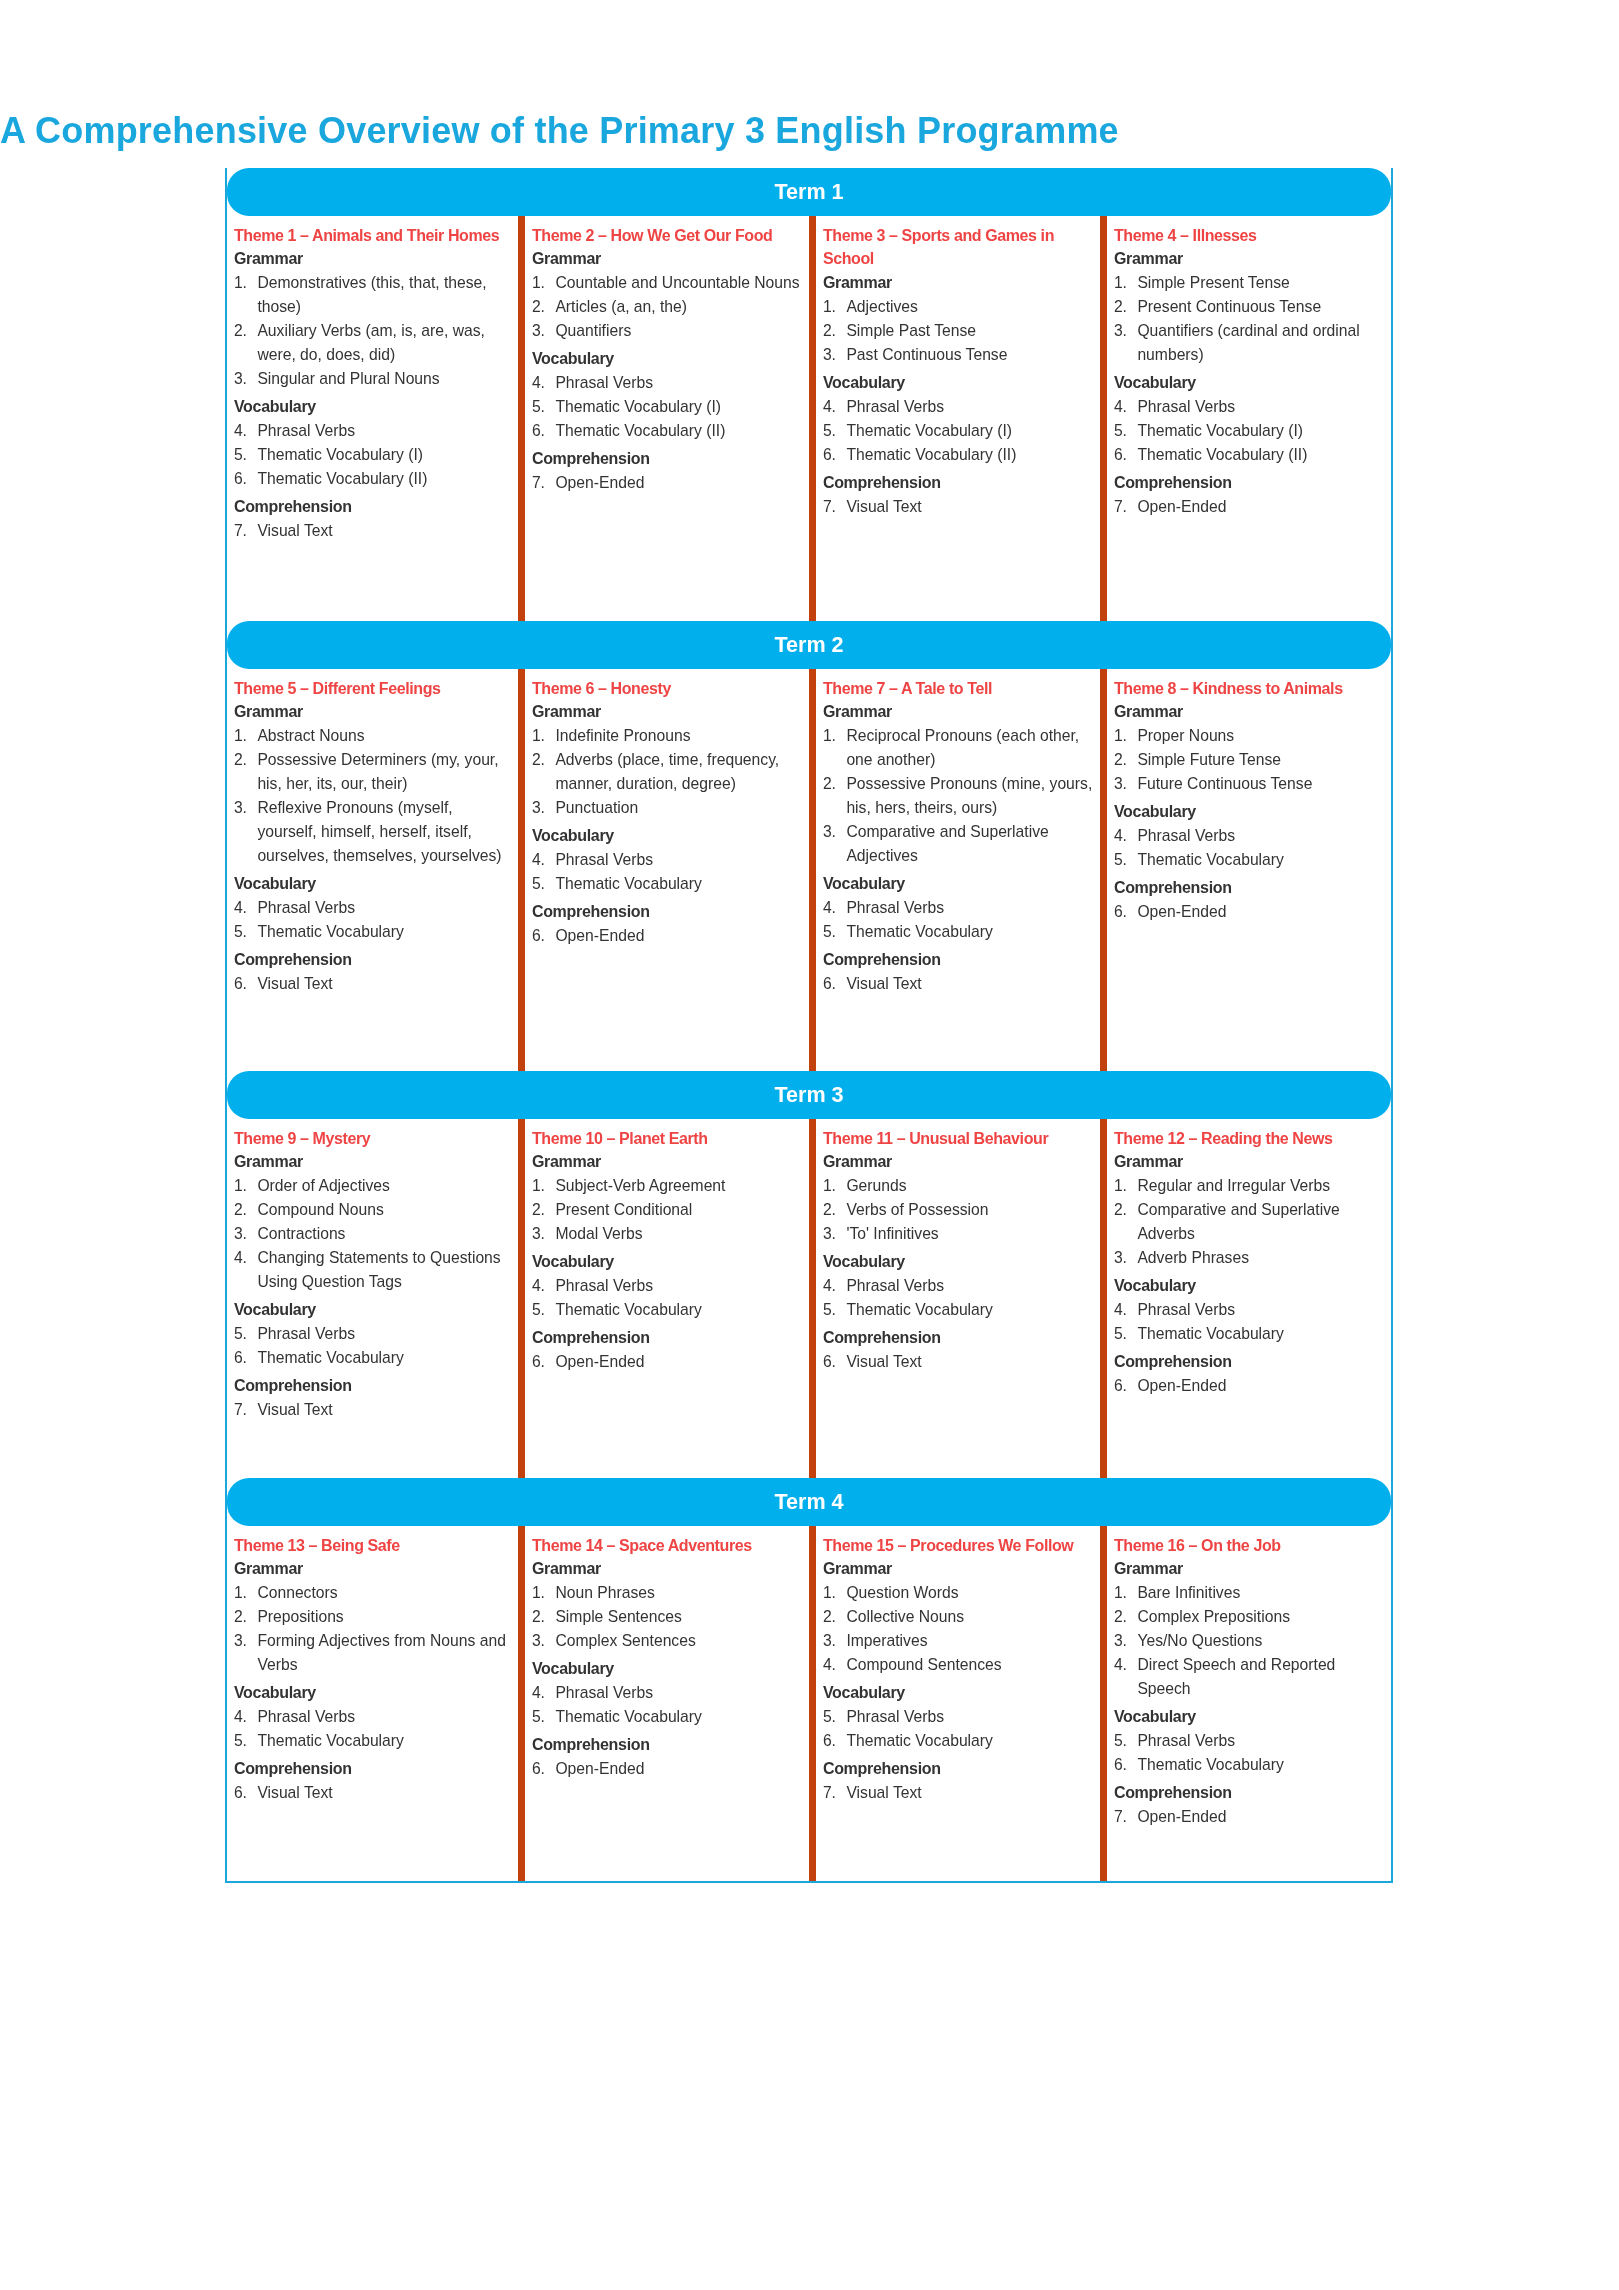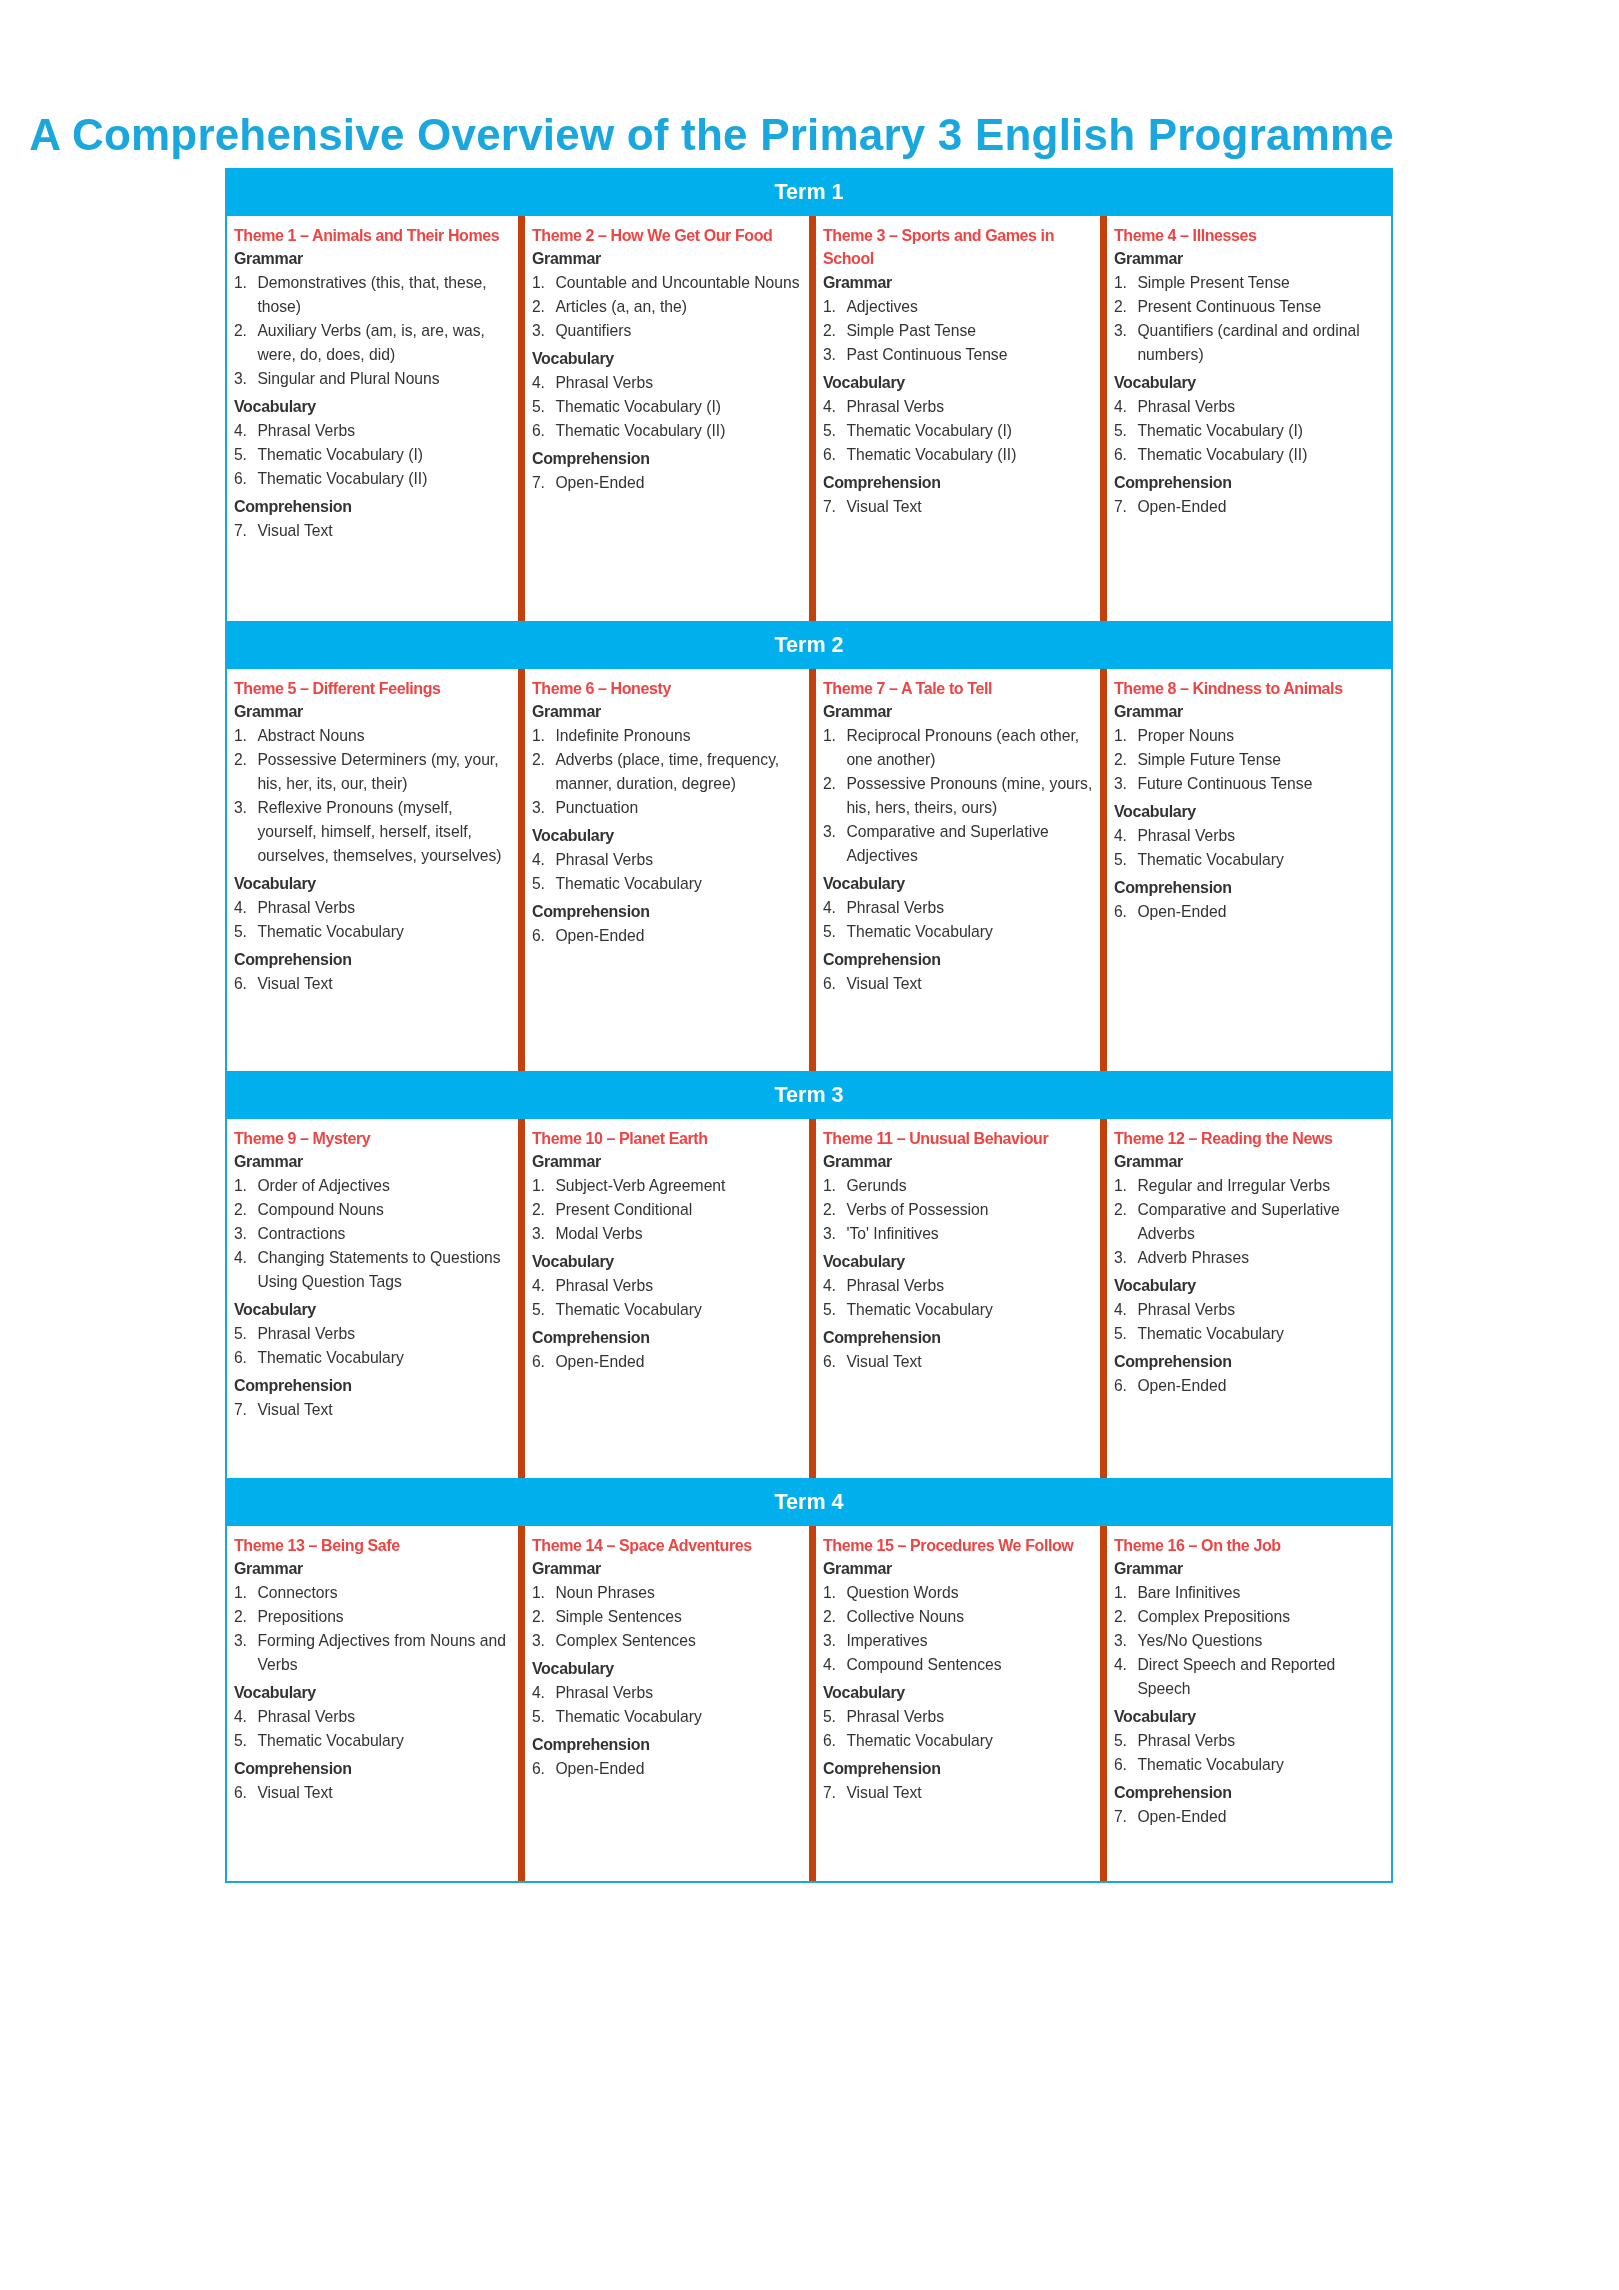--- a/index.html
+++ b/index.html
@@ -1,29 +1,29 @@
 <!DOCTYPE html>
 <html><head>
 <meta charset="utf-8">
 <style>
   html, body { margin: 0; padding: 0; background: #ffffff; }
   body { width: 1619px; height: 2291px; position: relative; overflow: hidden;
          font-family: "Liberation Sans", "DejaVu Sans", sans-serif; color: #222; }
   .page-title {
     position: absolute; left: 0; width: 1394px; top: 110px;
-    text-align: right; font-size: 44px; font-weight: bold; color: #1aa7de;
+    text-align: left; font-size: 36px; font-weight: bold; color: #1aa7de;
     letter-spacing: 0.2px;
   }
   .table {
     position: absolute; left: 225px; top: 168px; width: 1164px;
     border: 2.9px solid #1aa7de; border-top: none; box-sizing: content-box;
   }
   .term-band {
     background: #00afec; color: #fff; font-weight: bold; font-size: 21.6px;
-    text-align: center; height: 48px; line-height: 48px;
+    text-align: center; height: 48px; line-height: 48px; border-radius: 22px;
   }
   .term-row { display: flex; }
   .cell {
     width: 291px; box-sizing: border-box; padding: 7.8px 5.9px 9.8px 6.9px;
     border-left: 7px solid #c2410c; font-size: 15.7px; line-height: 24px;
   }
   .cell:first-child { border-left: none; }
   .theme-title { color: #ef4444; font-weight: bold; font-size: 16px; line-height: 23.5px; letter-spacing: -0.4px; }
   .sec-head { font-weight: bold; color: #333; font-size: 16px; letter-spacing: -0.3px; margin-top: 3.9px; }
   .sec-head.first { margin-top: 0; }

